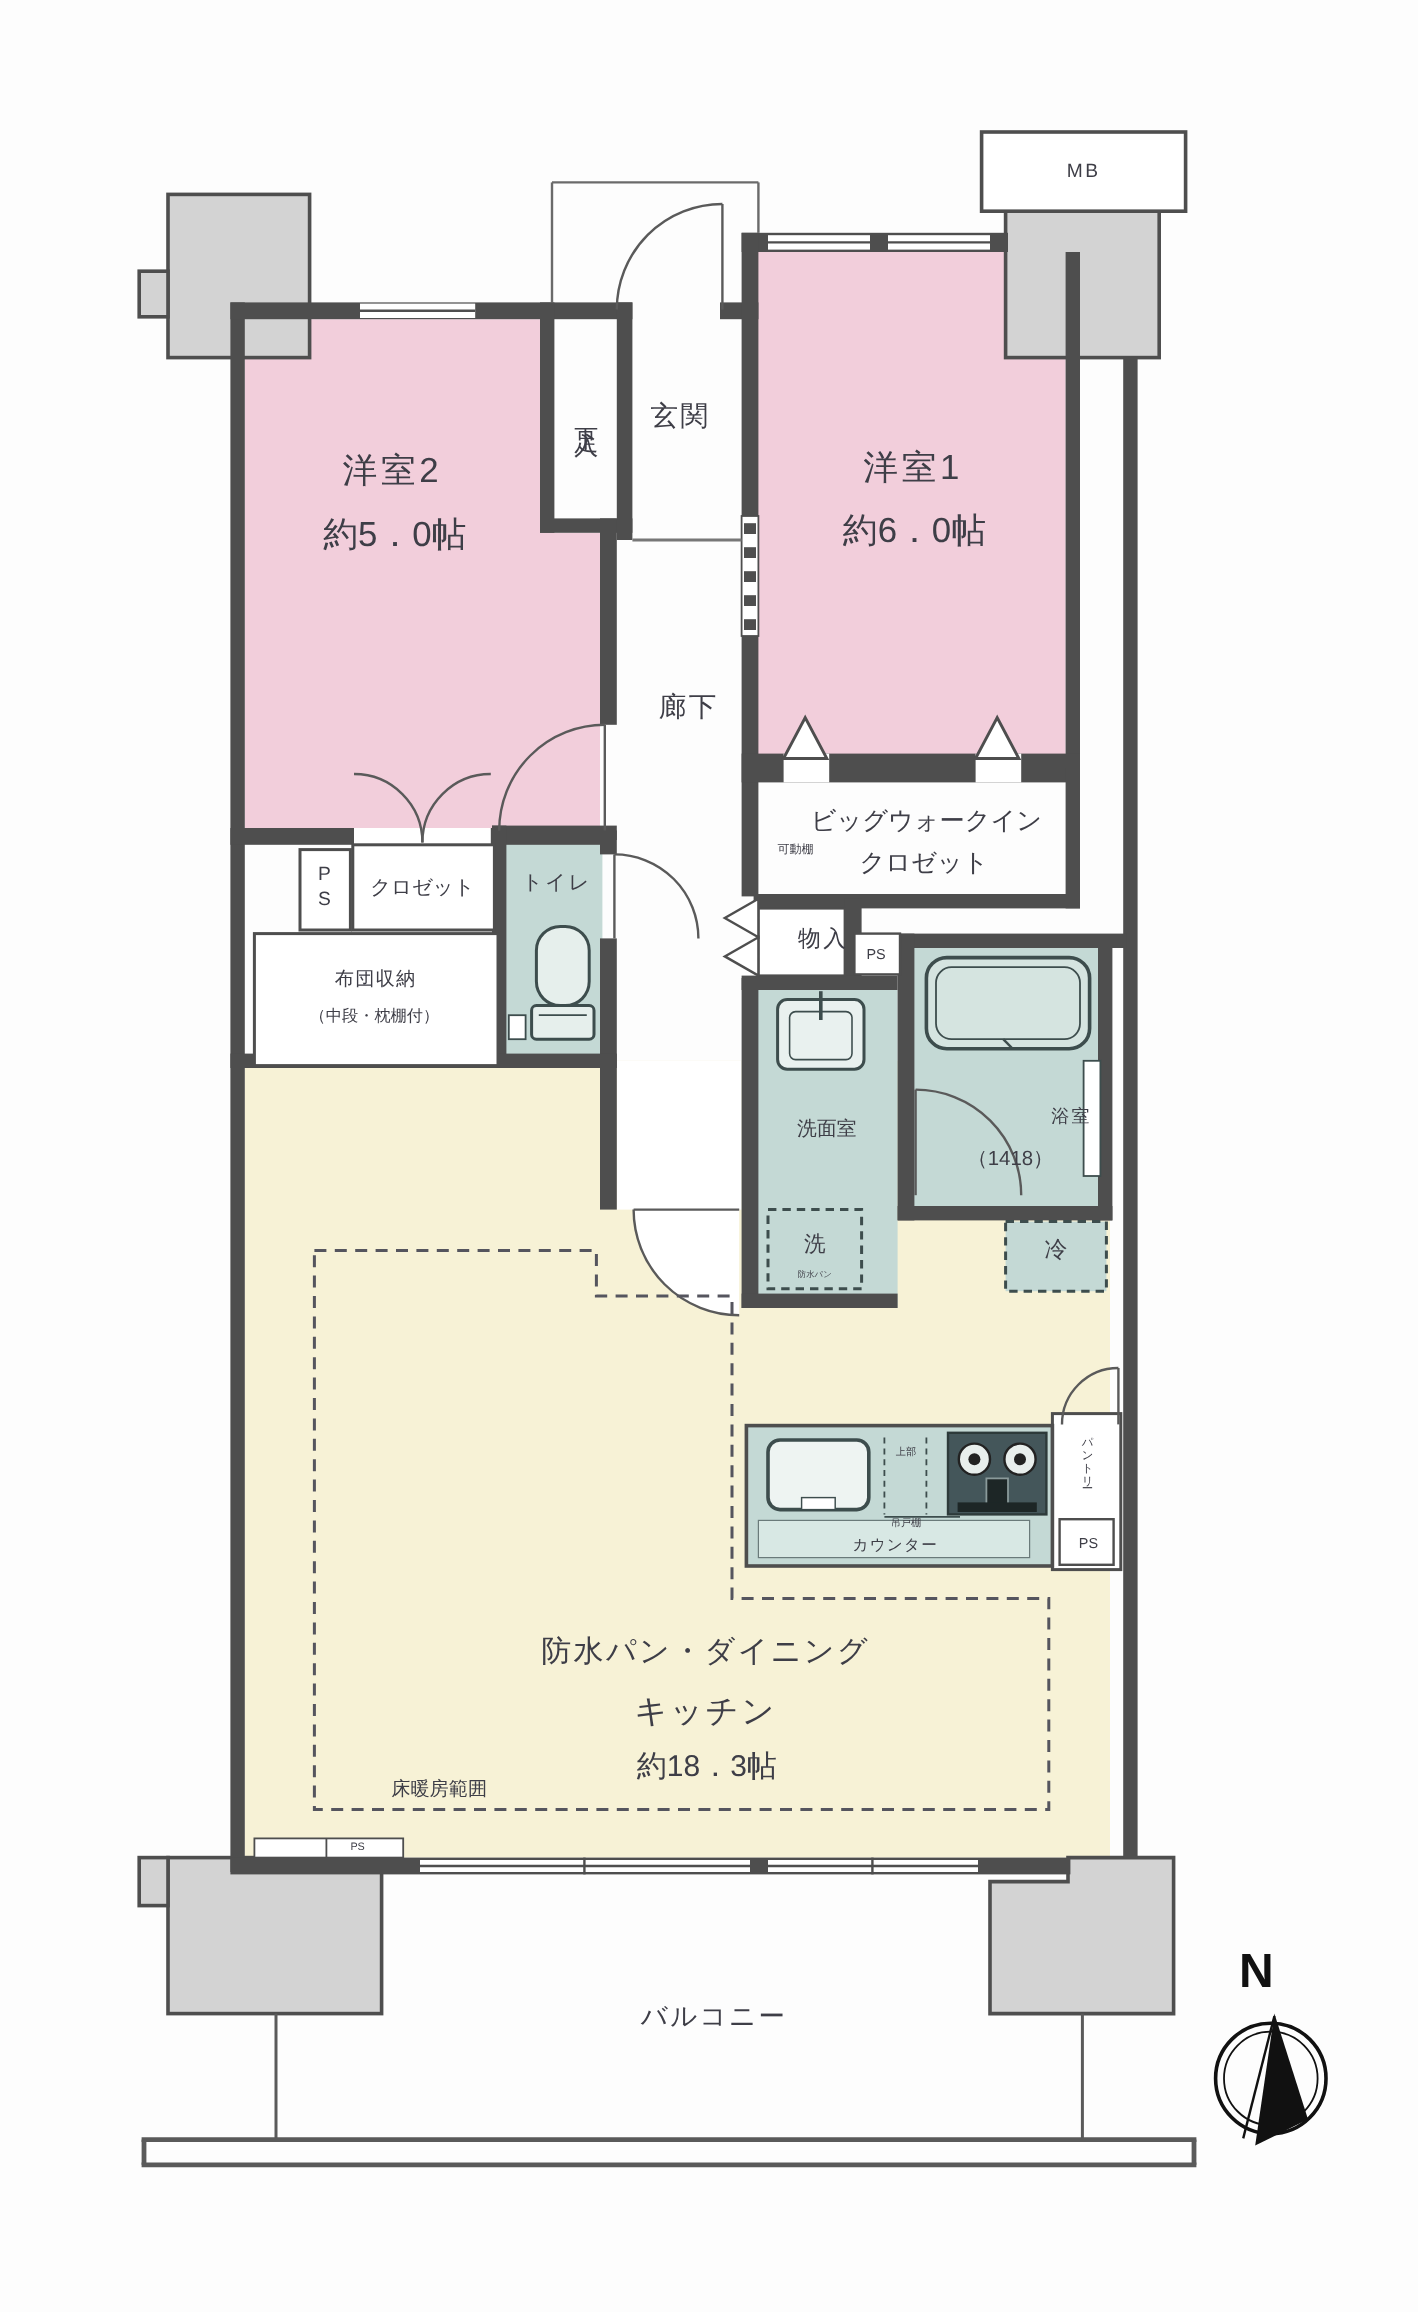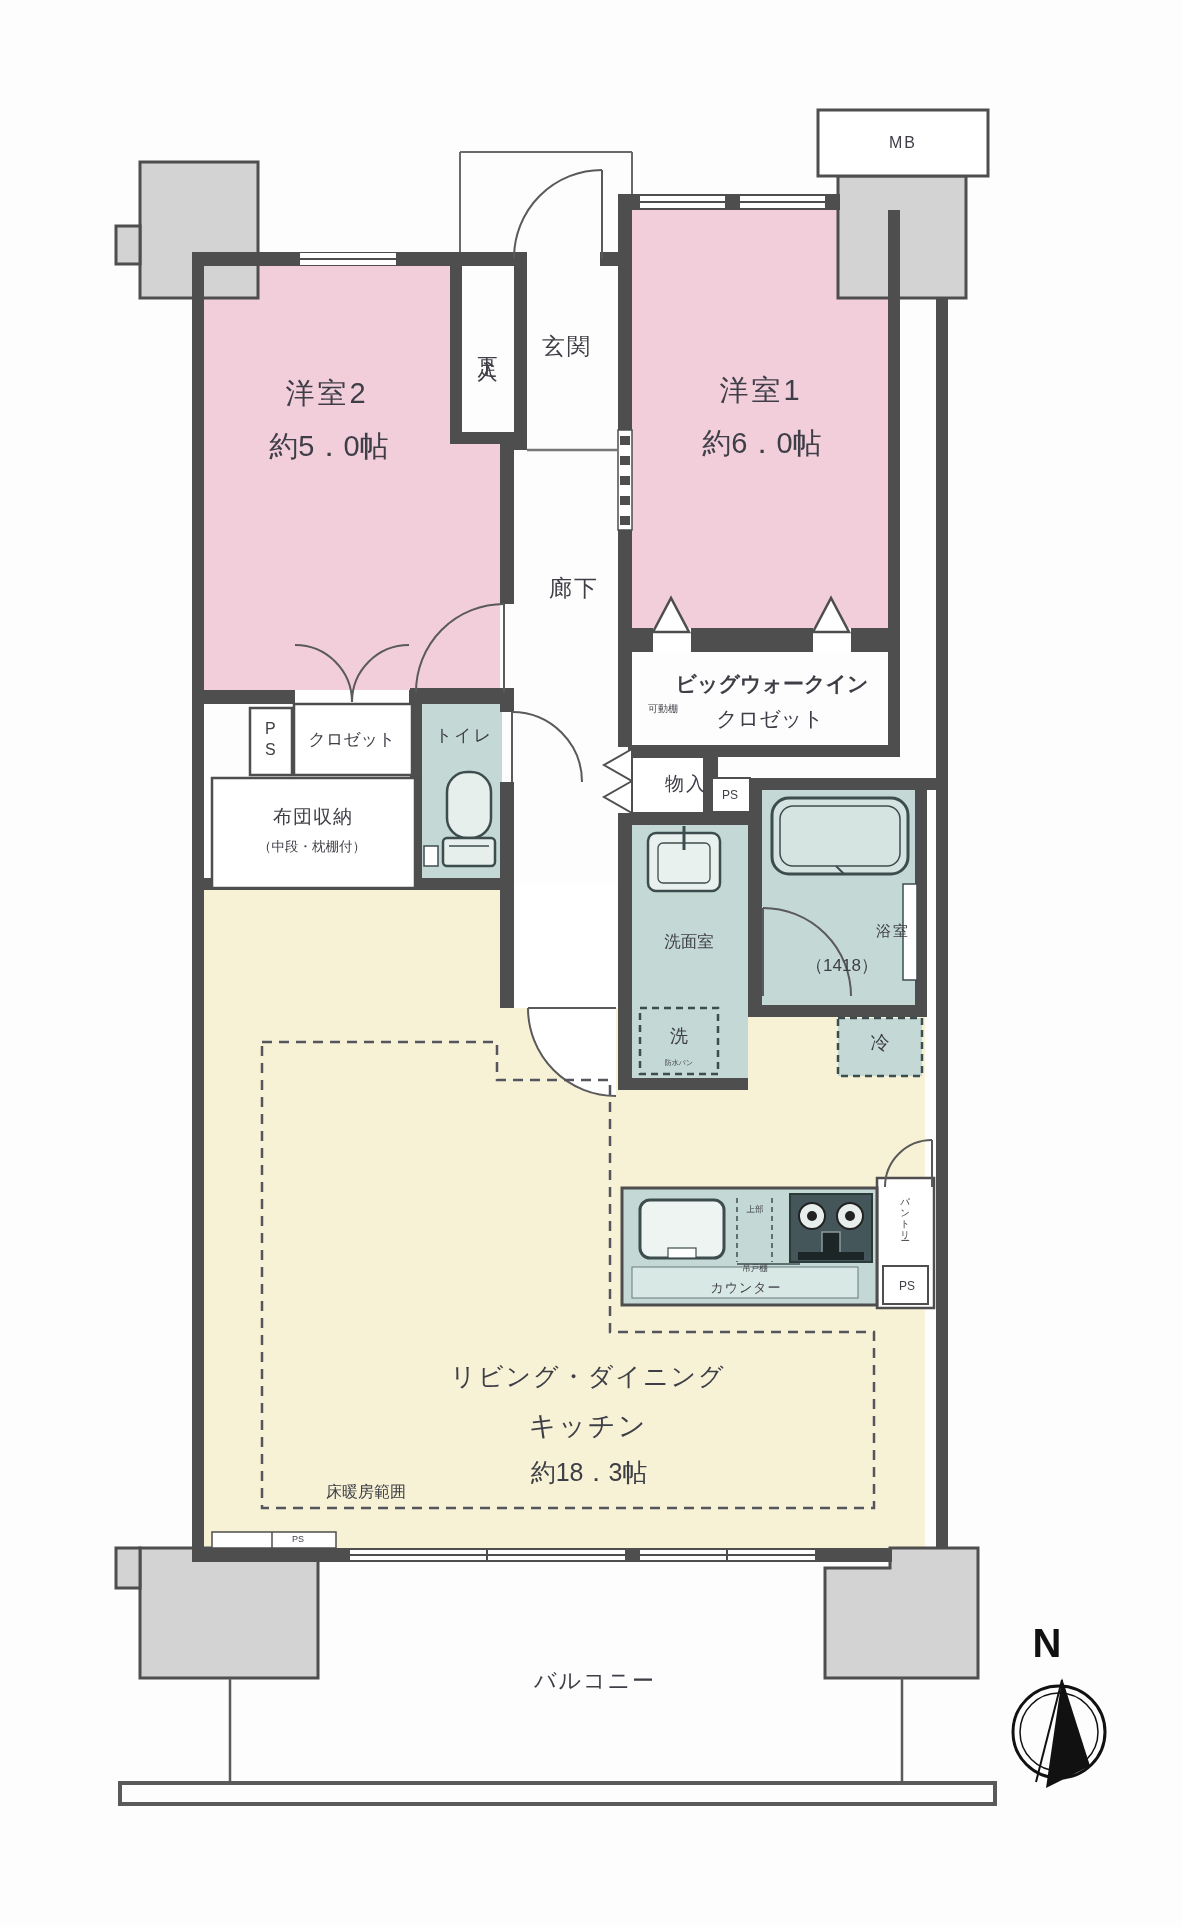--- a/index.html
+++ b/index.html
@@ -239,30 +239,30 @@
 
 <div class="lbl" style="left:327px;top:394px;font-size:29px;letter-spacing:3px;">洋室2</div>
 <div class="lbl" style="left:329px;top:447px;font-size:29px;">約5．0帖</div>
 
 <div class="lbl vert" style="left:488px;top:344px;font-size:20px;">下足入</div>
 
 <div class="lbl" style="left:567px;top:347px;font-size:23px;letter-spacing:2px;">玄関</div>
 
 <div class="lbl" style="left:574px;top:589px;font-size:23px;letter-spacing:2px;">廊下</div>
 
-<div class="lbl" style="left:772px;top:684px;font-size:21px;font-weight:bold;">ビッグウォークイン</div>
+<div class="lbl" style="left:772px;top:684px;font-size:21px;">ビッグウォークイン</div>
 <div class="lbl" style="left:770px;top:719px;font-size:21px;">クロゼット</div>
 
 <div class="lbl" style="left:663px;top:708px;font-size:10px;">可動棚</div>
 
 <div class="lbl" style="left:352px;top:740px;font-size:17px;">クロゼット</div>
 
 <div class="lbl vert" style="left:270px;top:741px;font-size:16px;letter-spacing:4px;">PS</div>
 
-<div class="lbl" style="left:313px;top:817px;font-size:19px;letter-spacing:1px;">布団収納</div>
+<div class="lbl" style="left:313px;top:817px;font-size:16px;letter-spacing:1px;">布団収納</div>
 <div class="lbl" style="left:312px;top:847px;font-size:13.5px;">（中段・枕棚付）</div>
 
 <div class="lbl" style="left:464px;top:736px;font-size:17px;letter-spacing:2px;">トイレ</div>
 
 <div class="lbl" style="left:668px;top:784px;font-size:19px;letter-spacing:2px;padding-left:36px;">物入</div>
 
 <div class="lbl" style="left:730px;top:796px;font-size:12px;">PS</div>
 
 <div class="lbl" style="left:689px;top:941px;font-size:16.5px;">洗面室</div>
 
@@ -278,21 +278,21 @@
 <div class="lbl" style="left:755px;top:1221px;font-size:8.5px;margin-top:48px;">吊戸棚</div>
 
 <div class="lbl" style="left:746px;top:1288px;font-size:13px;letter-spacing:1px;">カウンター</div>
 
 <div class="lbl vert" style="left:905px;top:1213px;font-size:9.5px;letter-spacing:0;">パントリー</div>
 
 <div class="lbl" style="left:907px;top:1287px;font-size:12px;">PS</div>
 
 <div class="lbl" style="left:298px;top:1540px;font-size:9px;">PS</div>
 
-<div class="lbl" style="left:588px;top:1377px;font-size:25px;letter-spacing:2px;">リビング・ダイニング</div>
+<div class="lbl" style="left:588px;top:1377px;font-size:25px;letter-spacing:2px;">防水パン・ダイニング</div>
 <div class="lbl" style="left:588px;top:1427px;font-size:27px;letter-spacing:2px;">キッチン</div>
 <div class="lbl" style="left:589px;top:1473px;font-size:25px;">約18．3帖</div>
 
 <div class="lbl" style="left:366px;top:1492px;font-size:16px;">床暖房範囲</div>
 
 <div class="lbl" style="left:595px;top:1681px;font-size:22px;letter-spacing:2px;">バルコニー</div>
 
 <div class="lbl bold" style="left:1047px;top:1643px;font-size:40px;color:#111111;">N</div>
 
 </div>

